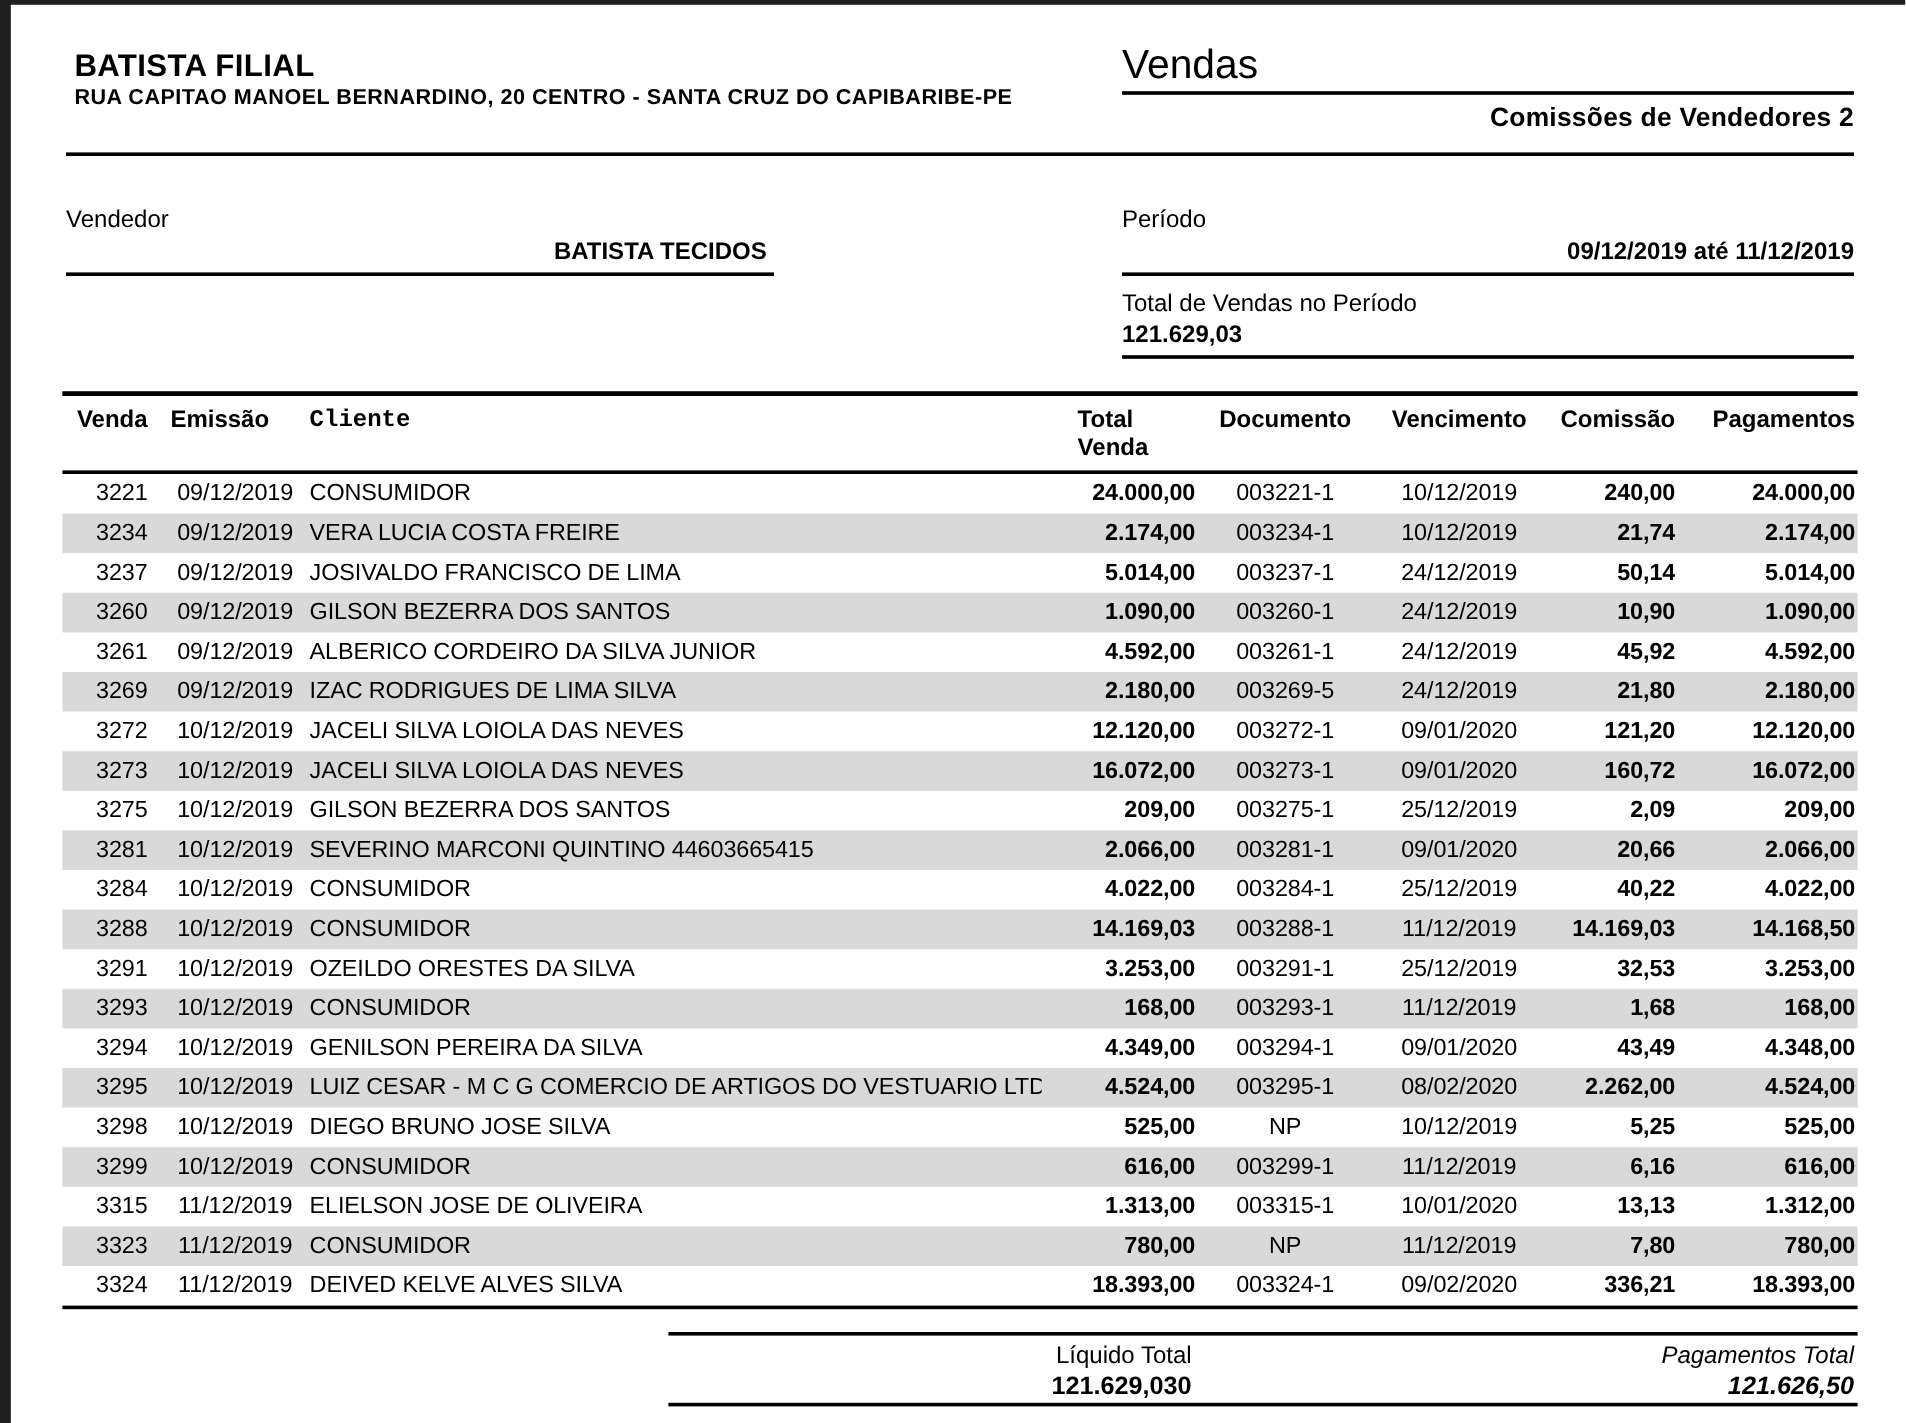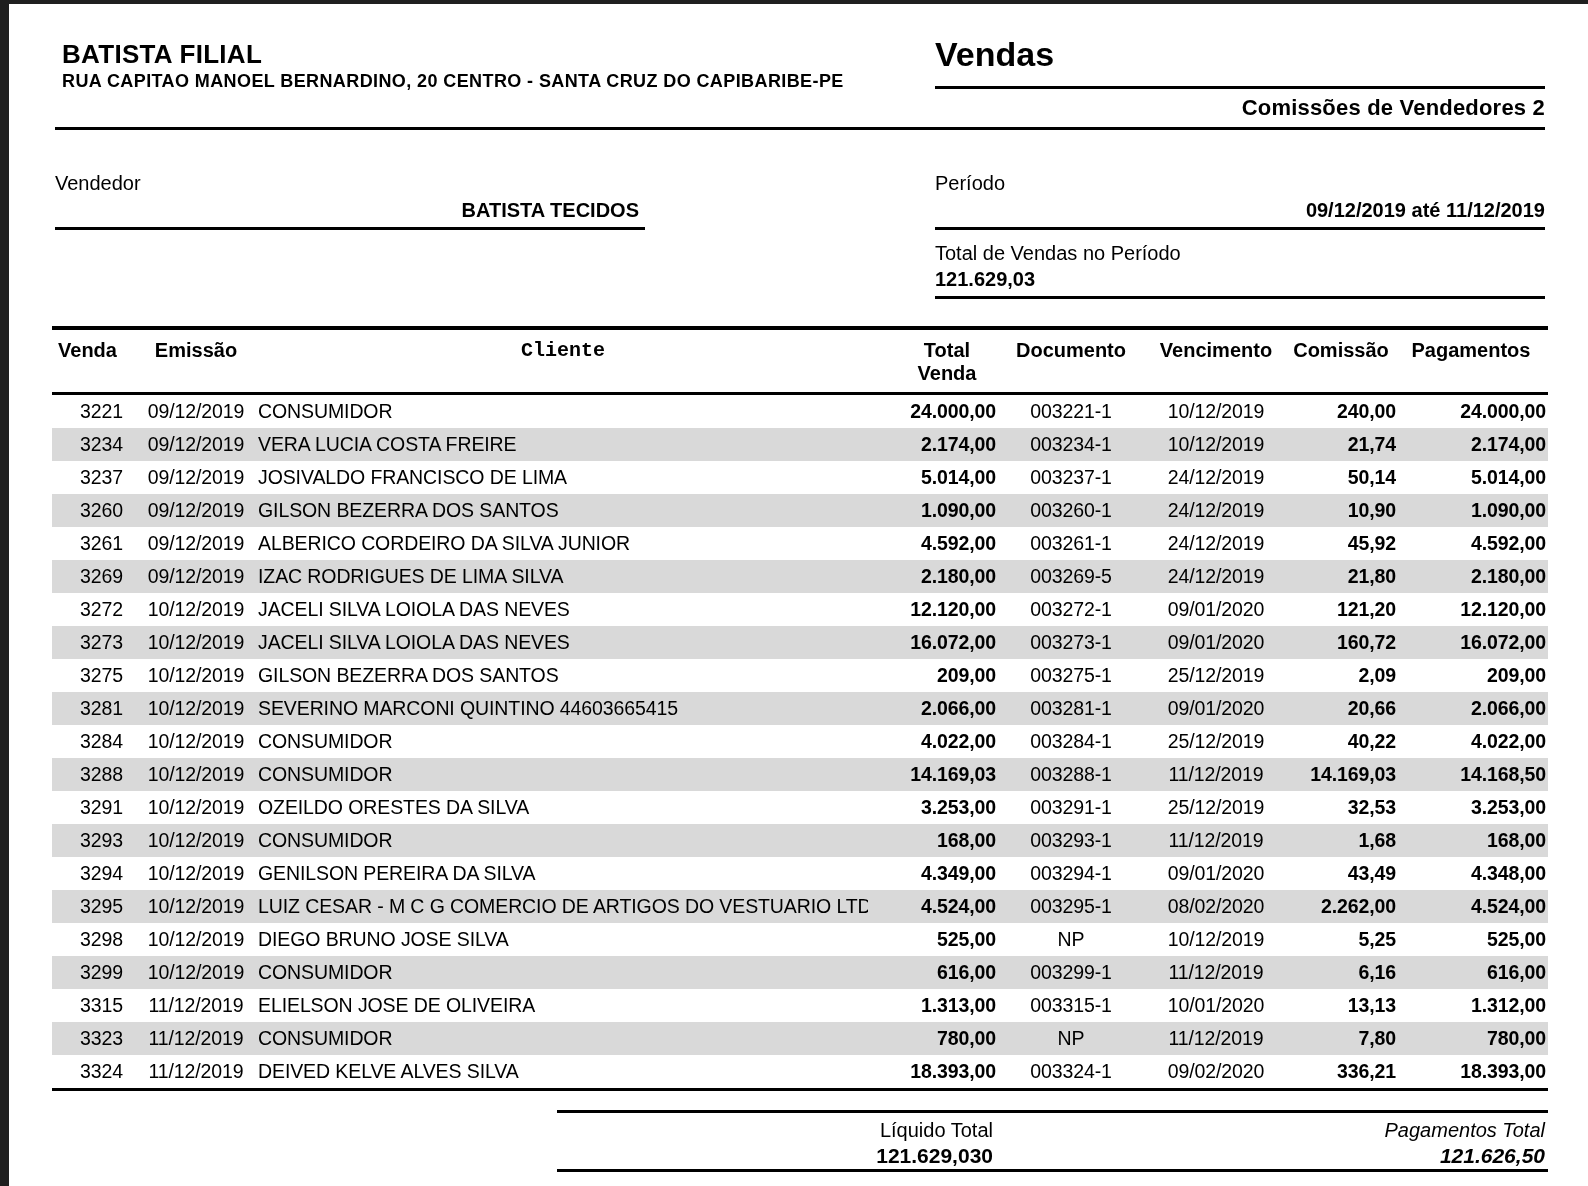--- a/index.html
+++ b/index.html
@@ -15,22 +15,22 @@
   .edge-top{position:absolute;left:0;top:0;width:1588px;height:4px;background:#1f1f1f;}
 
   
   .company{position:absolute;left:62px;top:38px;width:860px;}
   .company .name{font-size:26px;font-weight:700;letter-spacing:.3px;line-height:32px;}
   .company .line{font-size:18px;font-weight:700;letter-spacing:.4px;line-height:23px;}
 
   
   .report-head{position:absolute;left:935px;top:34px;width:610px;}
   .report-head .title{
-    font-size:34px;font-weight:700;line-height:40px;
-    border-bottom:3px solid #000;padding-bottom:12px;
+    font-size:34px;font-weight:400;line-height:40px;
+    border-bottom:3px solid #000;padding-bottom:2px;
   }
   .report-head .subtitle{
     font-size:22px;font-weight:700;text-align:right;margin-top:6px;letter-spacing:.2px;
   }
   .header-rule{position:absolute;left:55px;top:127px;width:1490px;border-top:3px solid #000;}
 
   
   .label{font-size:20px;font-weight:400;}
   .vendedor-label{position:absolute;left:55px;top:172px;}
   .vendedor-box{
@@ -55,21 +55,21 @@
   }
 
   
   .sales-table{position:absolute;left:52px;top:326px;width:1496px;border-top:4px solid #000;border-bottom:3px solid #000;}
   .t-grid{
     display:grid;
     grid-template-columns:85px 113px 618px 128px 150px 140px 110px 152px;
     align-items:start;
   }
   .t-head{border-bottom:3px solid #000;padding:9px 0 7px 0;font-weight:700;font-size:20px;line-height:23px;}
-  .t-head .h{white-space:pre-line;text-align:center;}
+  .t-head .h{white-space:pre-line;}
   .h-venda{text-align:right;padding-right:14px;}
   .h-emissao{text-align:left;padding-left:5px;}
   .h-cliente{text-align:left;padding-left:8px;font-family:Liberation Mono, monospace;}
   .h-total{text-align:left;padding-left:30px;}
   .h-doc,.h-venc{text-align:center;}
   .h-comissao{text-align:right;}
   .h-pag{text-align:right;padding-right:2px;}
 
   .t-row{height:33px;line-height:33px;font-size:19.5px;letter-spacing:-0.1px;}
   .t-row.striped{background:#d9d9d9;}

